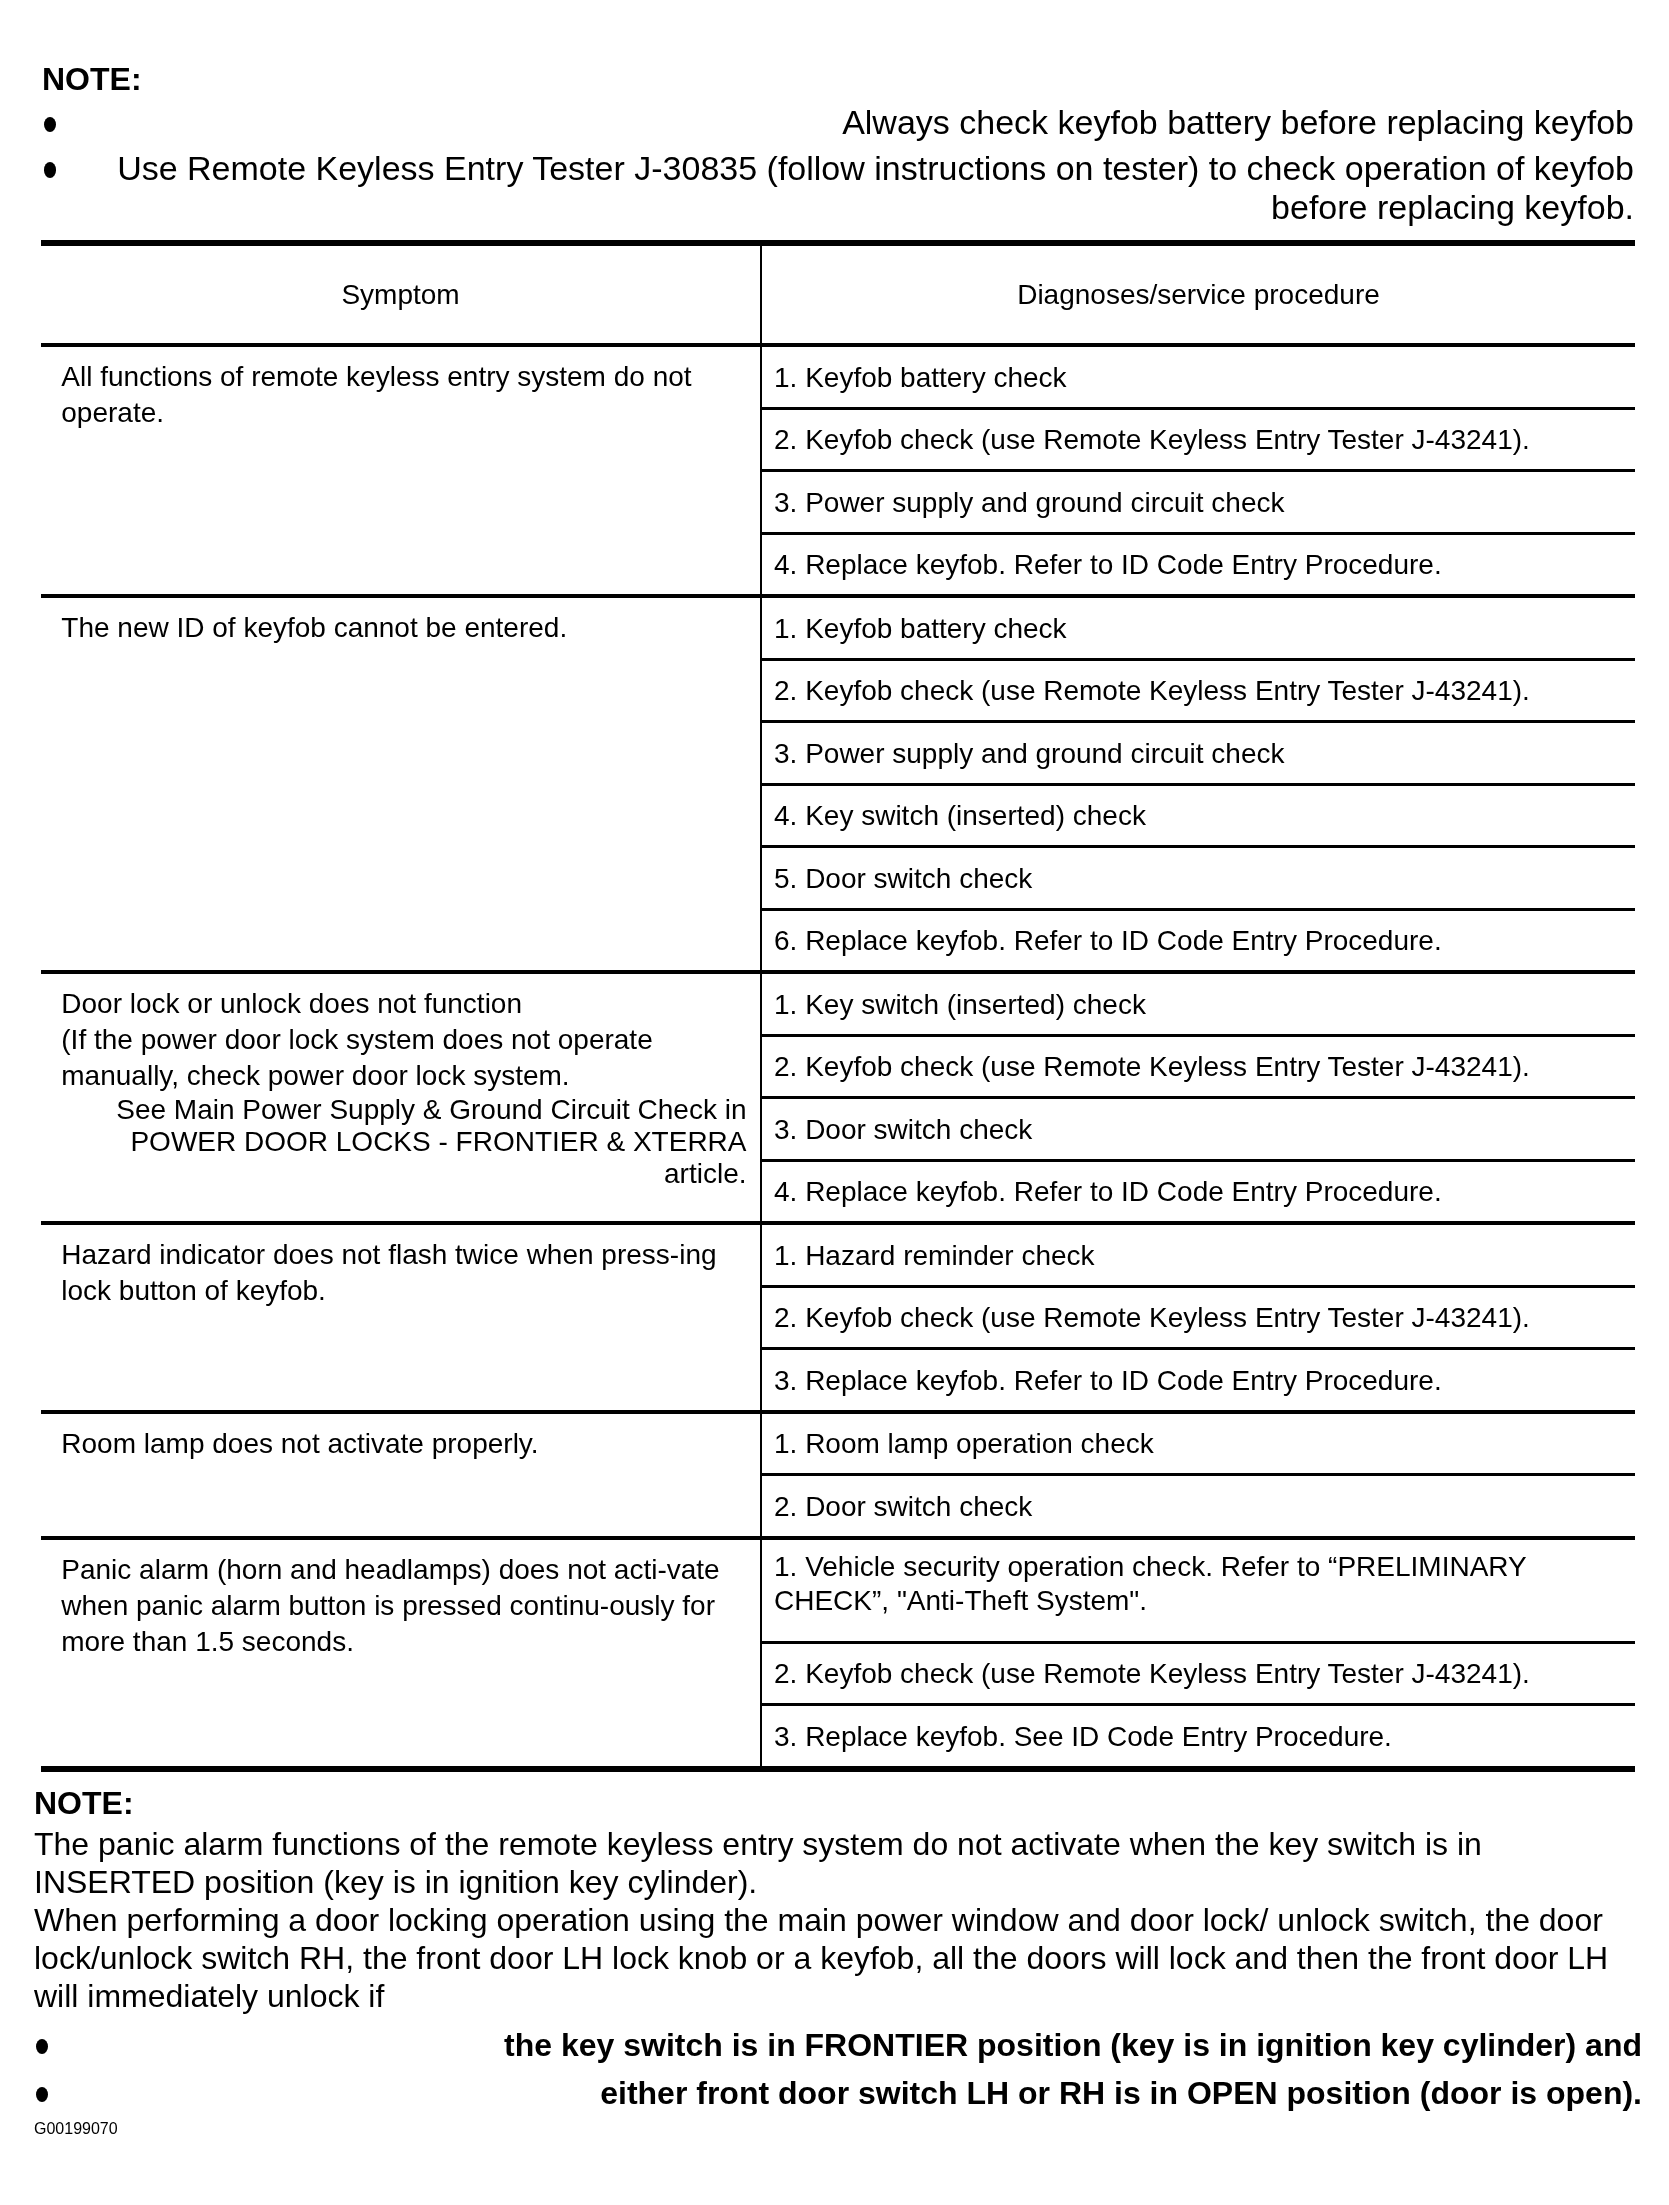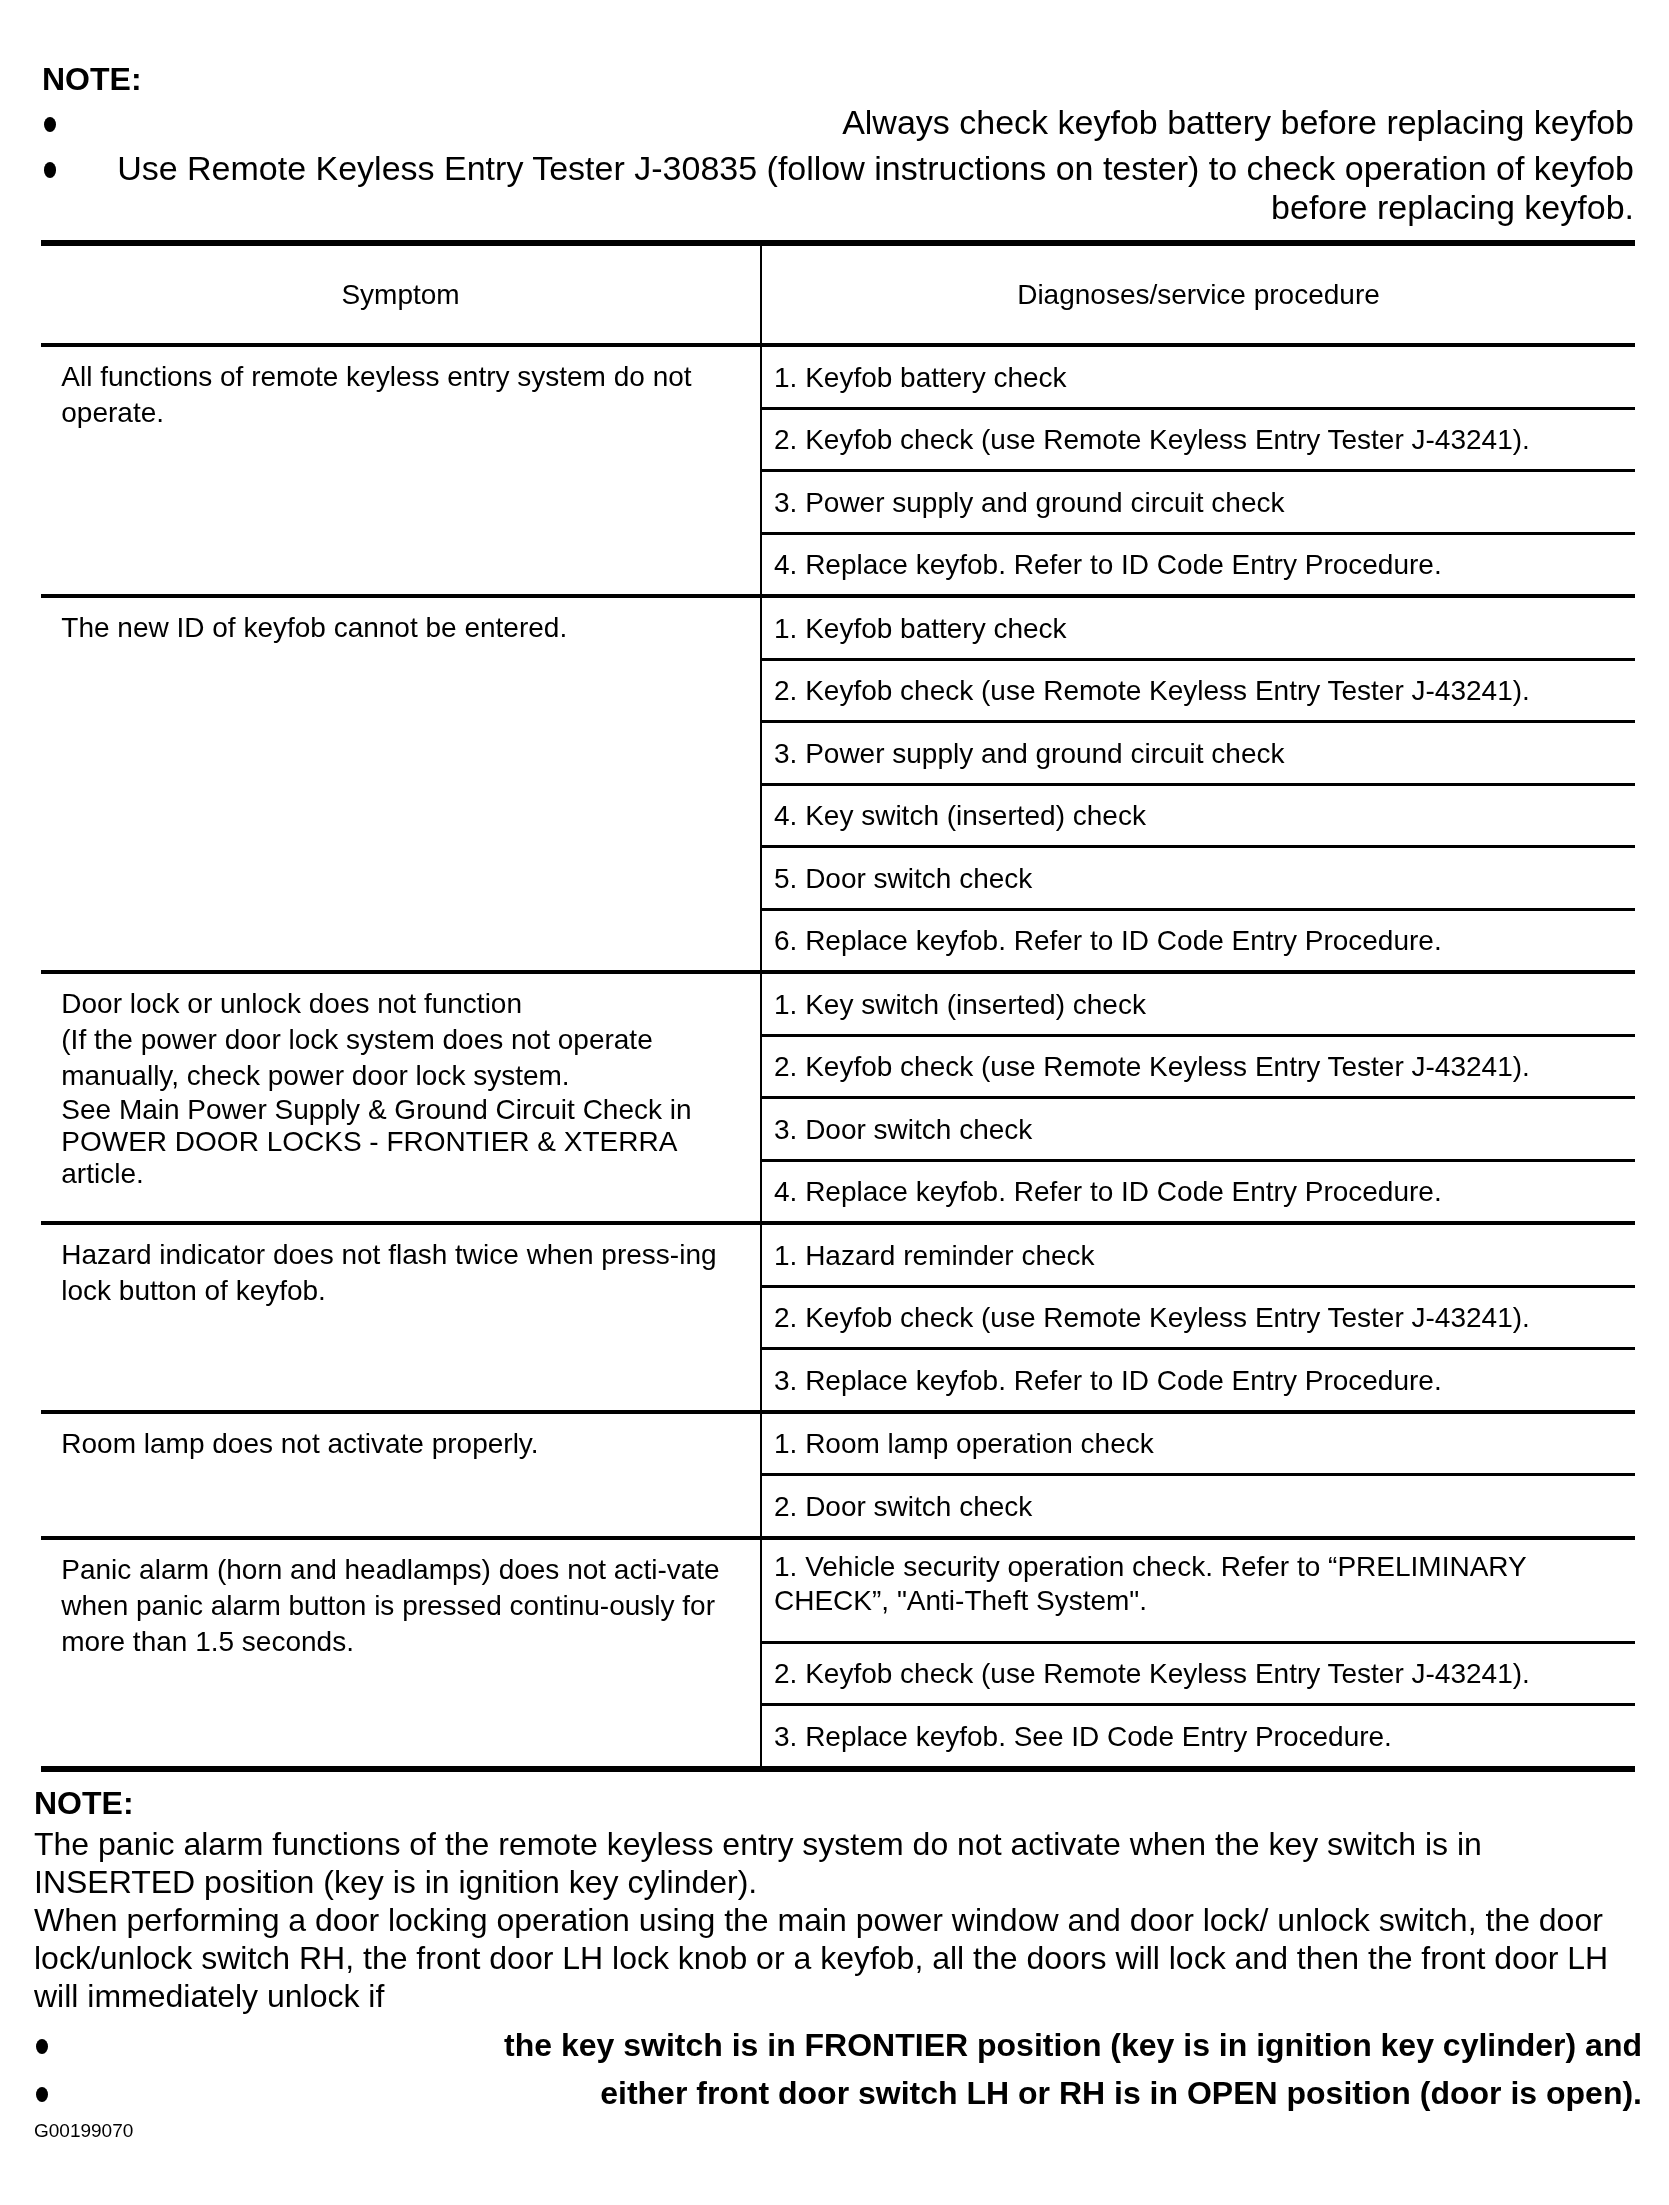--- a/index.html
+++ b/index.html
@@ -36,21 +36,21 @@
     border-bottom: 3.4px solid #000; min-height: 34px;
   }
   .step:last-child { border-bottom: none; }
   .step.tall { padding-top: 10.2px; padding-bottom: 23px; line-height: 34px; }
 
   .note-bottom { position: absolute; left: 34px; top: 1785px; width: 1608px; }
   .note-bottom .note-title { font-size: 32px; margin-bottom: 3.4px; }
   .bold-para { font-weight: normal; font-size: 32px; line-height: 38px; margin: 0; }
   .bullet-list.bold .bullet-item { font-weight: bold; font-size: 32px; line-height: 38px; padding-left: 64px; margin-top: 10.2px; margin-bottom: 8.5px; }
   .bullet-list.bold .bullet-dot { top: 13.5px; }
-  .figure-id { font-size: 19px; margin-top: 2px; }
+  .figure-id { font-size: 16px; margin-top: 2px; }
 </style>
 </head>
 <body>
 
 <div class="note-top">
   <div class="note-title">NOTE:</div>
   <ul class="bullet-list">
     <li class="bullet-item">
       <span class="bullet-dot"></span>
       <span>Always check keyfob battery before replacing keyfob</span>
@@ -91,21 +91,21 @@
         <div class="step">3. Power supply and ground circuit check</div>
         <div class="step">4. Key switch (inserted) check</div>
         <div class="step">5. Door switch check</div>
         <div class="step">6. Replace keyfob. Refer to ID Code Entry Procedure.</div>
       </td>
     </tr>
     <tr>
       <td class="sym">
         <div>Door lock or unlock does not function</div>
         <div>(If the power door lock system does not operate manually, check power door lock system.</div>
-        <div style="line-height:32px;">See Main Power Supply &amp; Ground Circuit Check in POWER DOOR LOCKS - FRONTIER &amp; XTERRA article.</div>
+        <div style="line-height:32px;text-align:right;">See Main Power Supply &amp; Ground Circuit Check in POWER DOOR LOCKS - FRONTIER &amp; XTERRA article.</div>
       </td>
       <td class="proc">
         <div class="step">1. Key switch (inserted) check</div>
         <div class="step">2. Keyfob check (use Remote Keyless Entry Tester J-43241).</div>
         <div class="step">3. Door switch check</div>
         <div class="step">4. Replace keyfob. Refer to ID Code Entry Procedure.</div>
       </td>
     </tr>
     <tr>
       <td class="sym">Hazard indicator does not flash twice when press-ing lock button of keyfob.</td>

